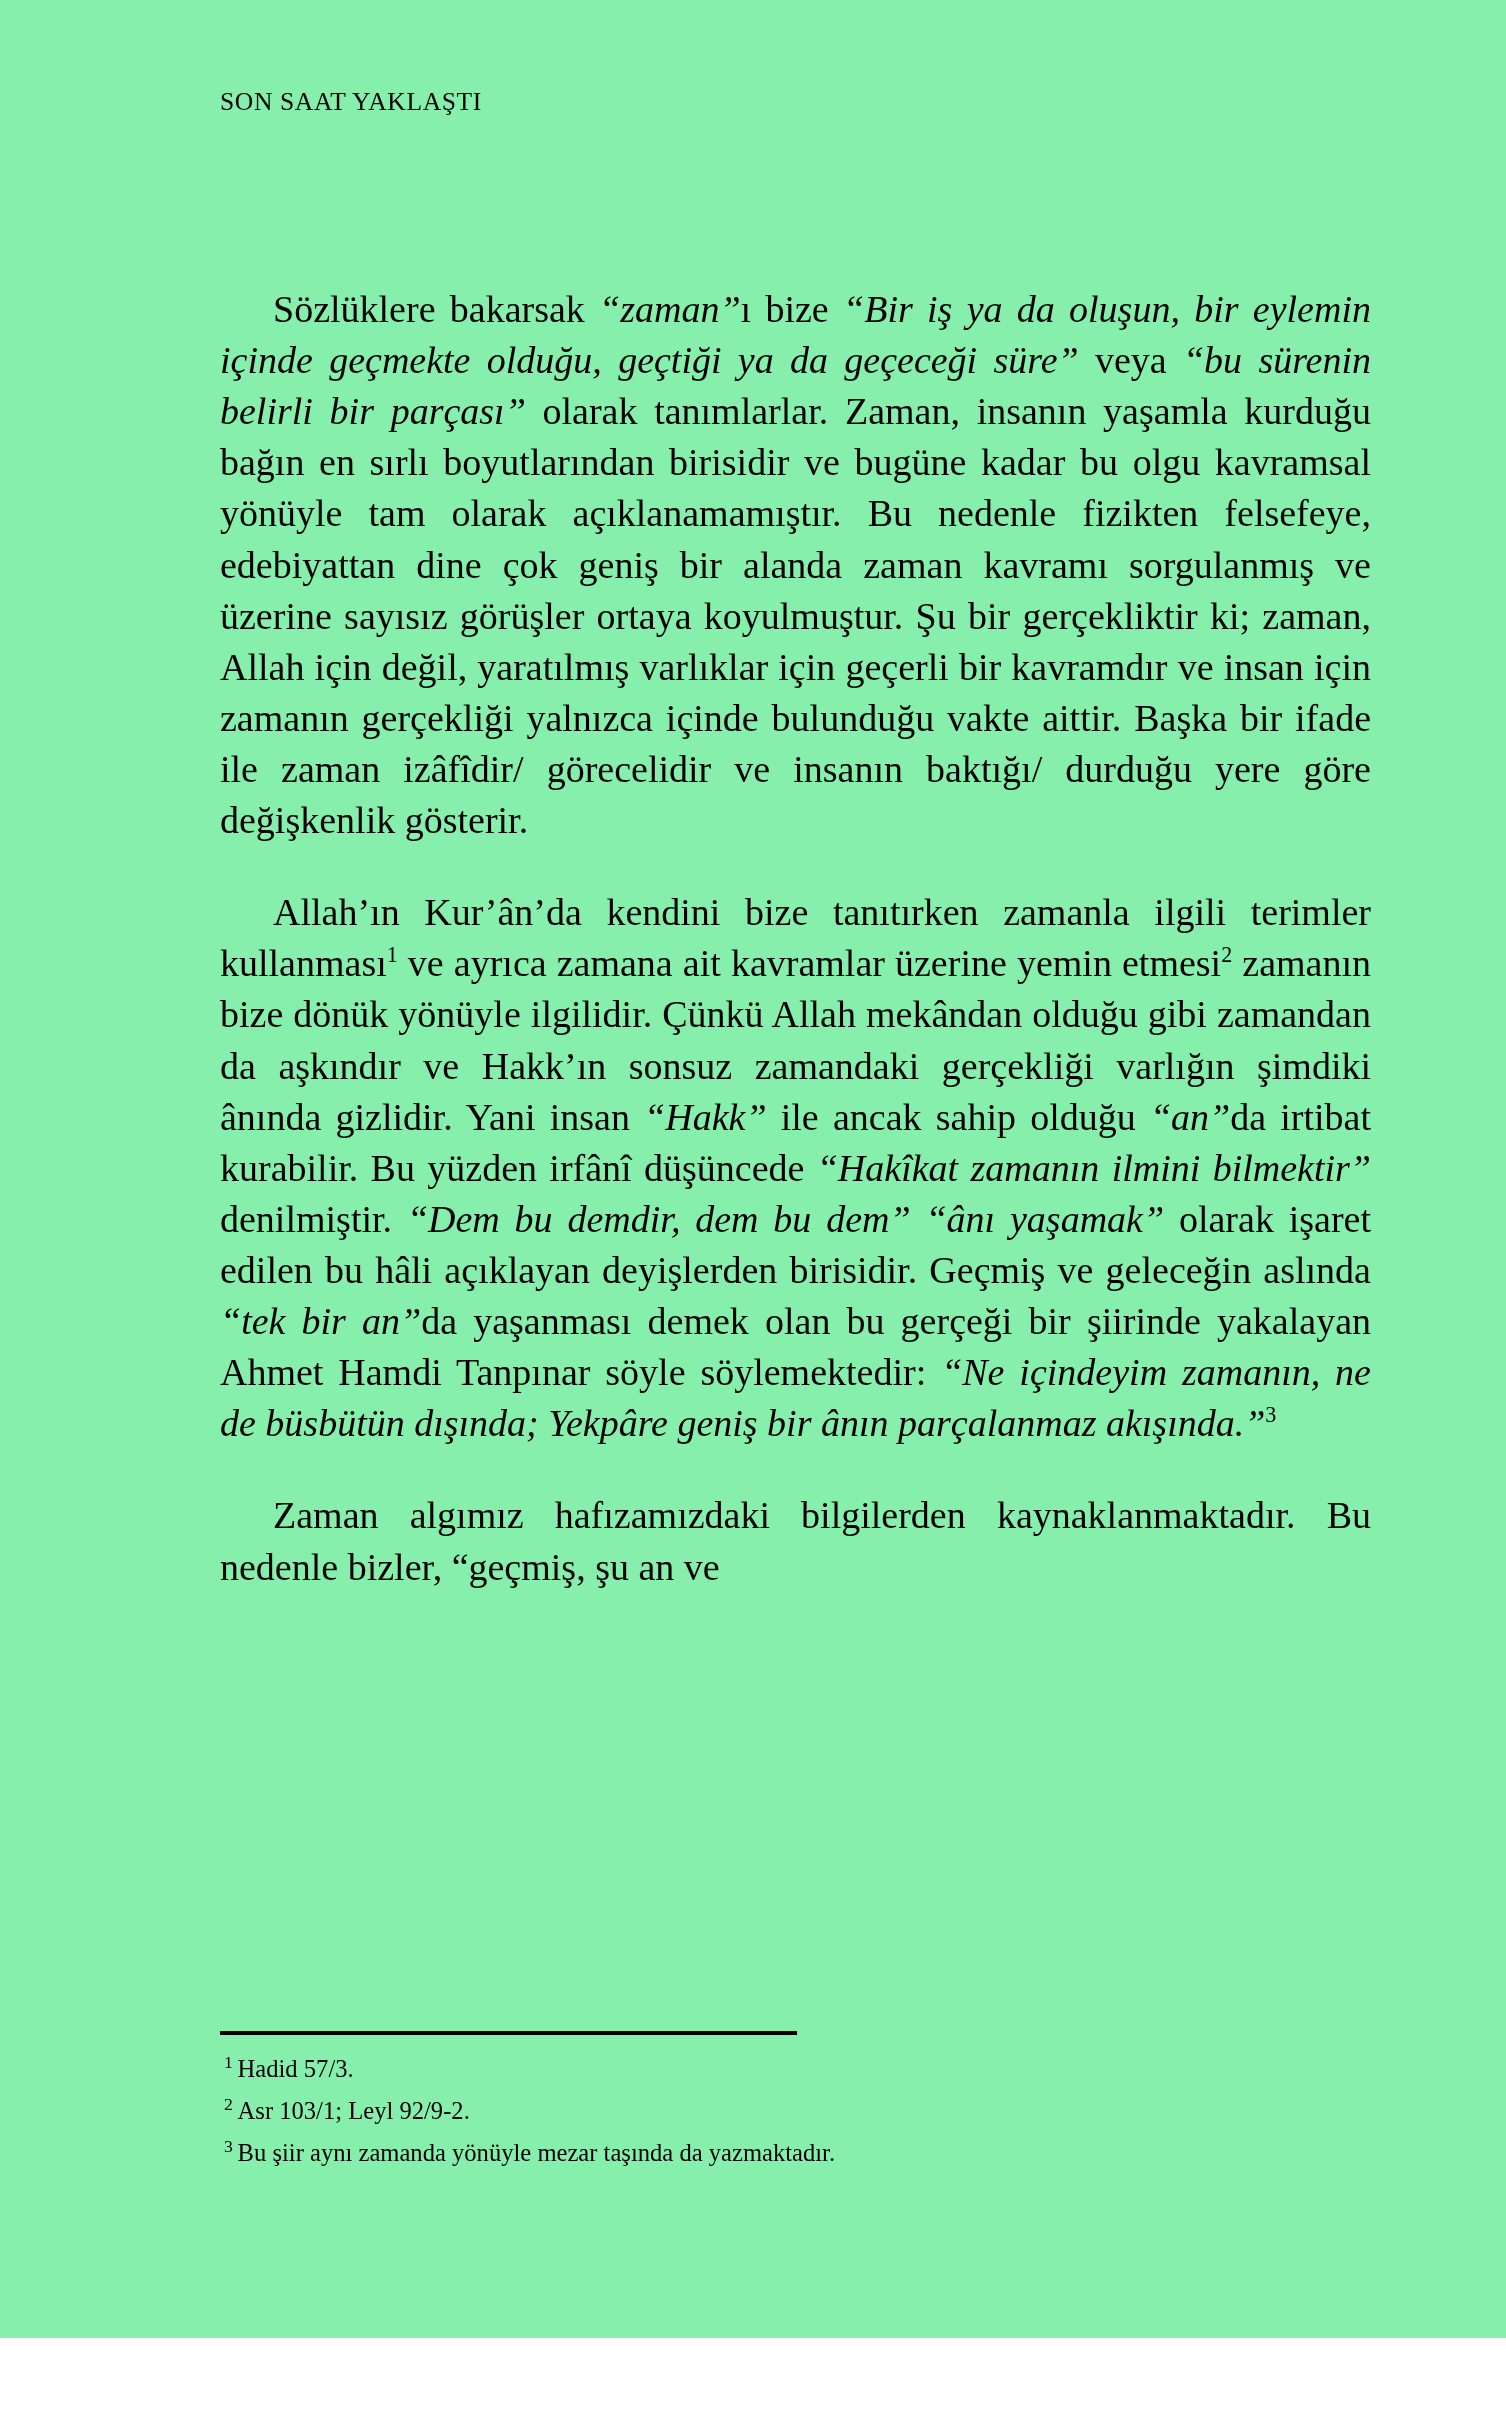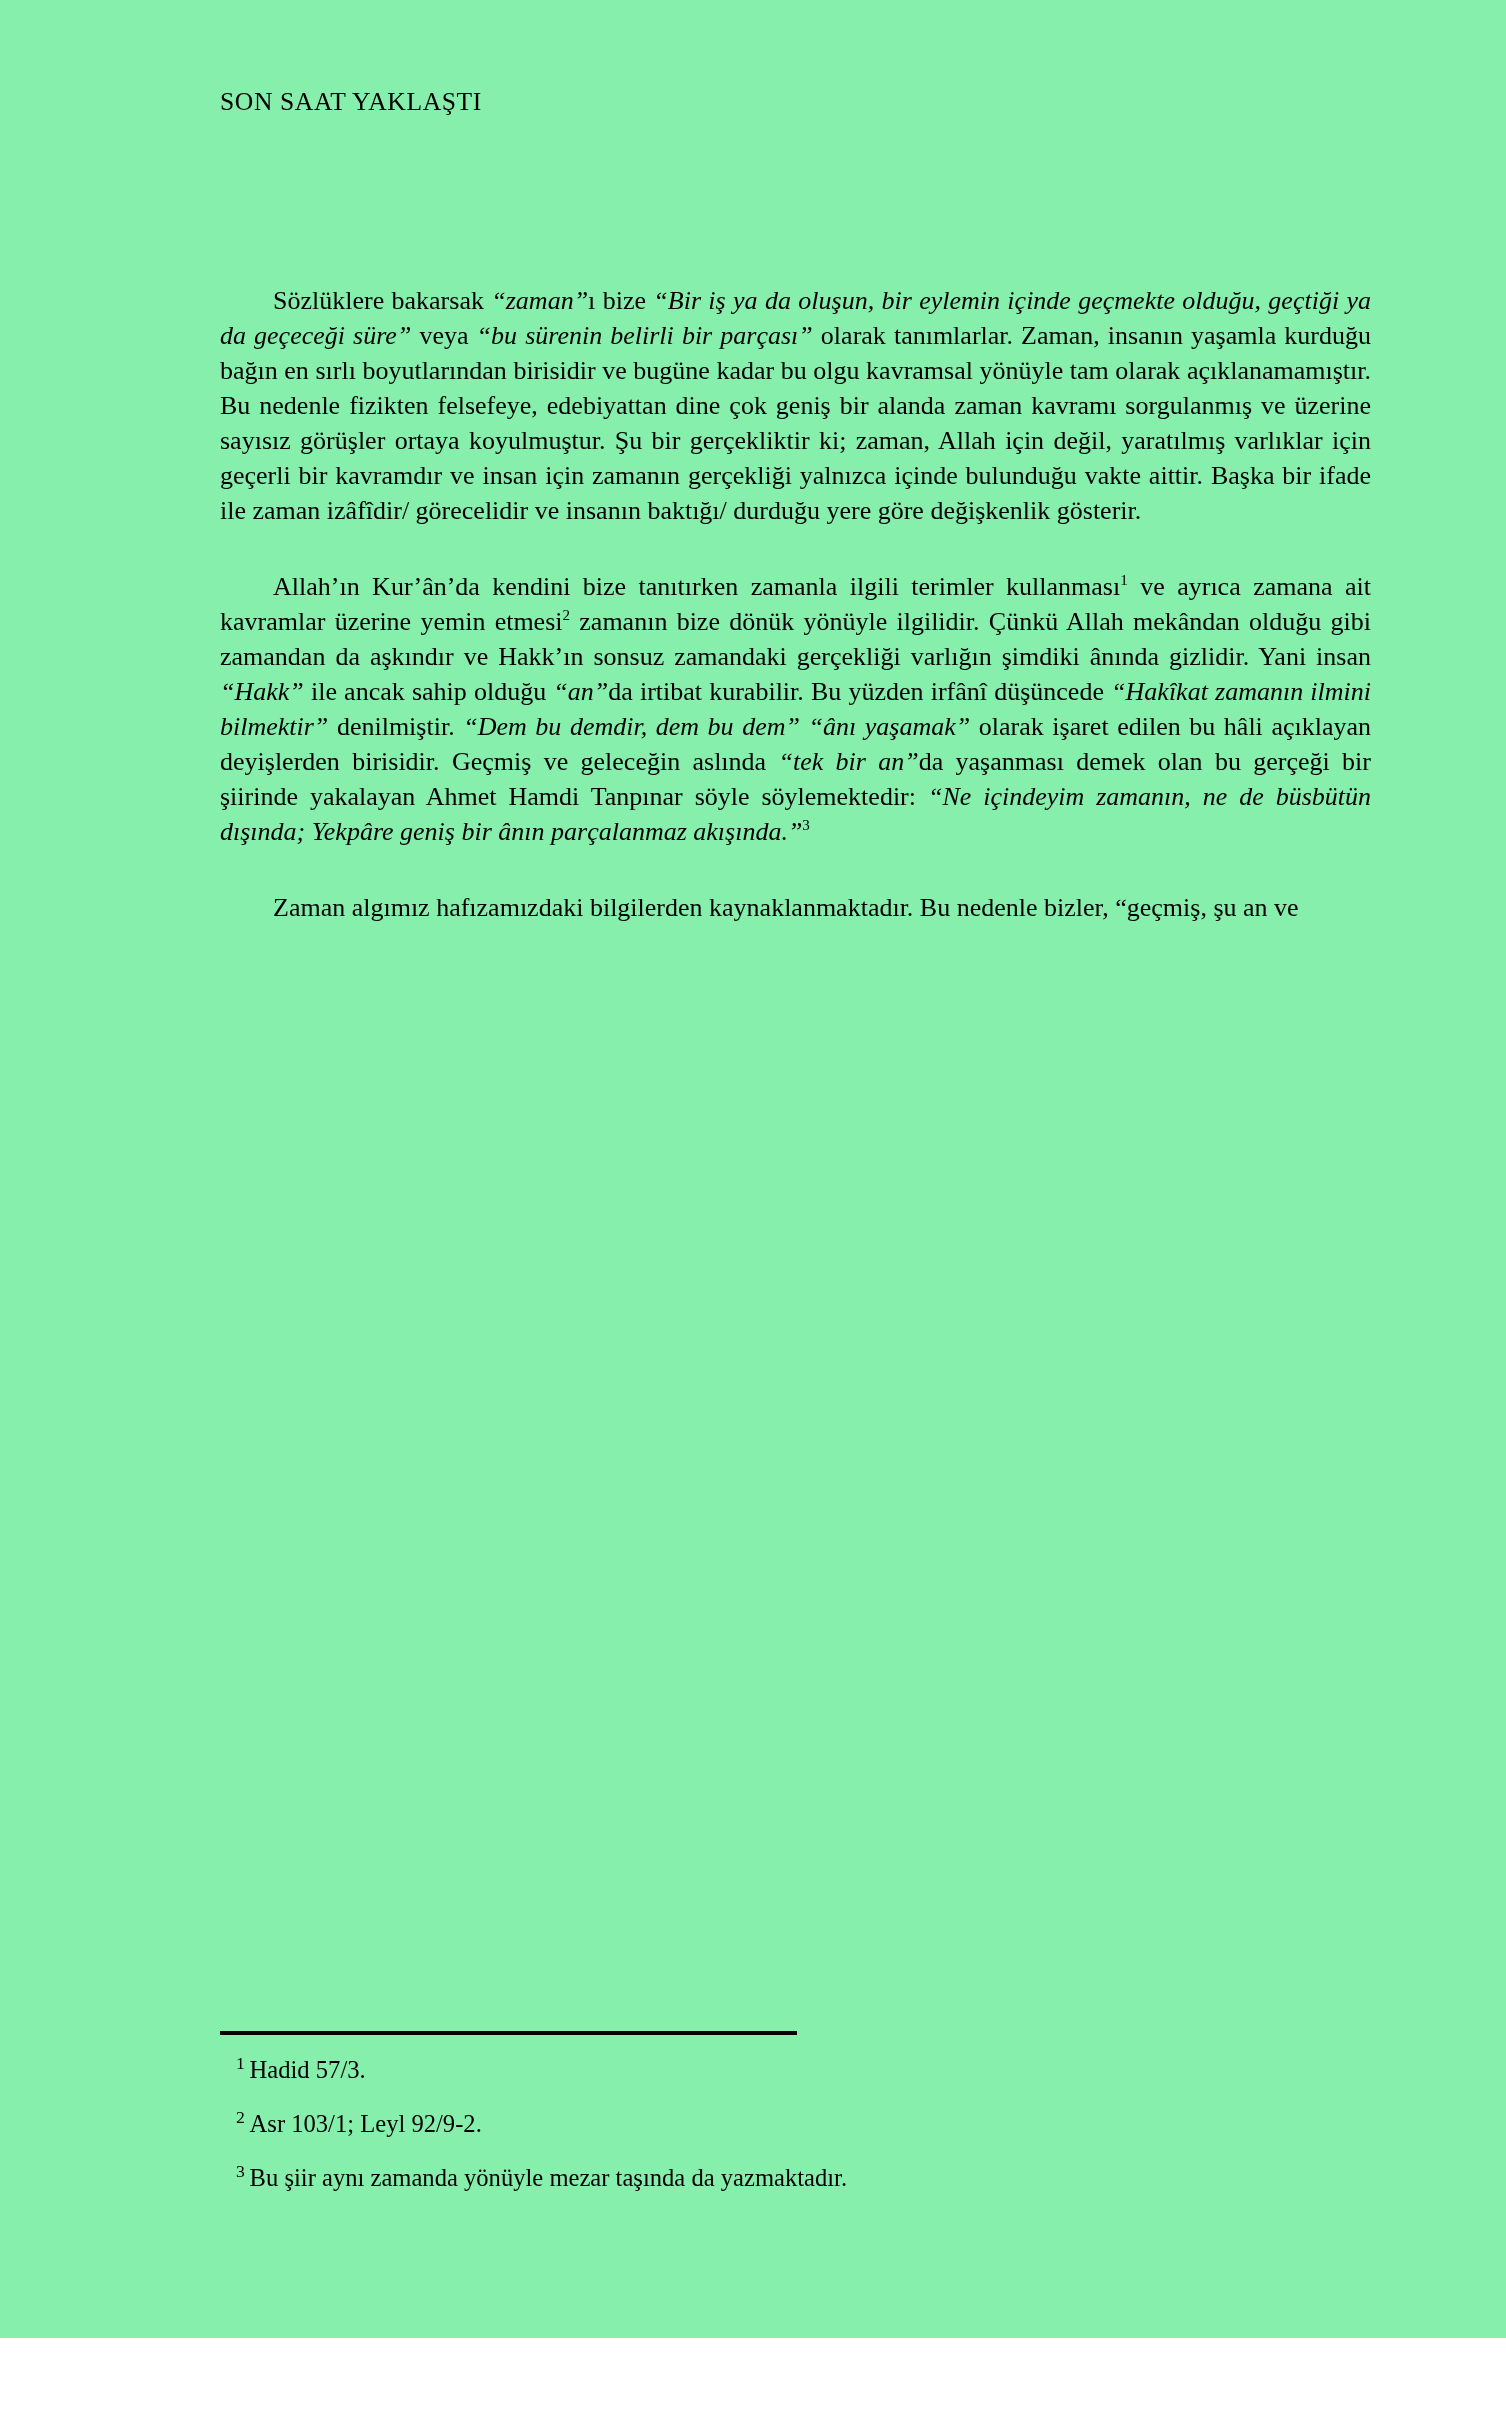--- a/index.html
+++ b/index.html
@@ -40,21 +40,21 @@
     font-size: 55px;
     font-weight: normal;
     letter-spacing: 1.9px;
     margin: 0 0 59px 0;
     line-height: 1.1;
   }
   p.body-par {
     margin: 0 0 0 0;
     text-align: justify;
     text-justify: inter-word;
-    font-size: 26px;
+    font-size: 38px;
     line-height: 1.345;
     text-indent: 53px;
     hyphens: none;
   }
   p.body-par + p.body-par {
     margin-top: 41px;
   }
   .it {
     font-style: italic;
   }
@@ -76,21 +76,21 @@
     margin: 0 0 15px 0;
   }
   .fn-list {
     list-style: none;
     margin: 0;
     padding: 0;
   }
   .fn-item {
     font-size: 24.6px;
     line-height: 1.55;
-    margin: 16px;
+    margin: 4px;
     white-space: nowrap;
   }
   .fn-item .fn-num {
     font-size: 0.72em;
     vertical-align: super;
     line-height: 0;
     margin-right: 4.7px;
   }
 </style>
 </head>

